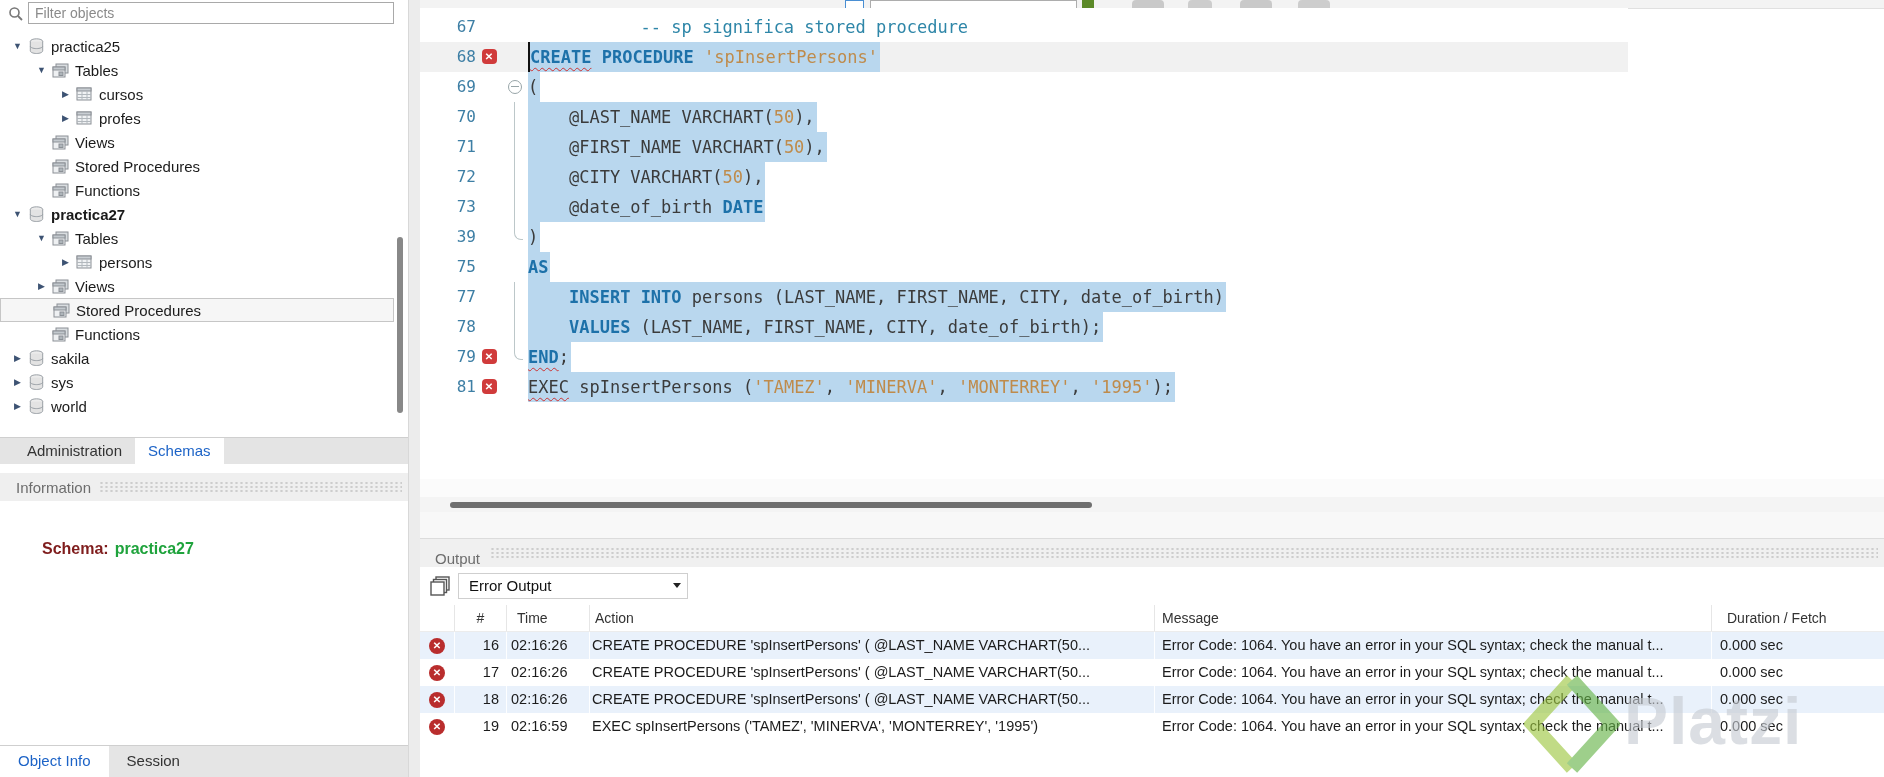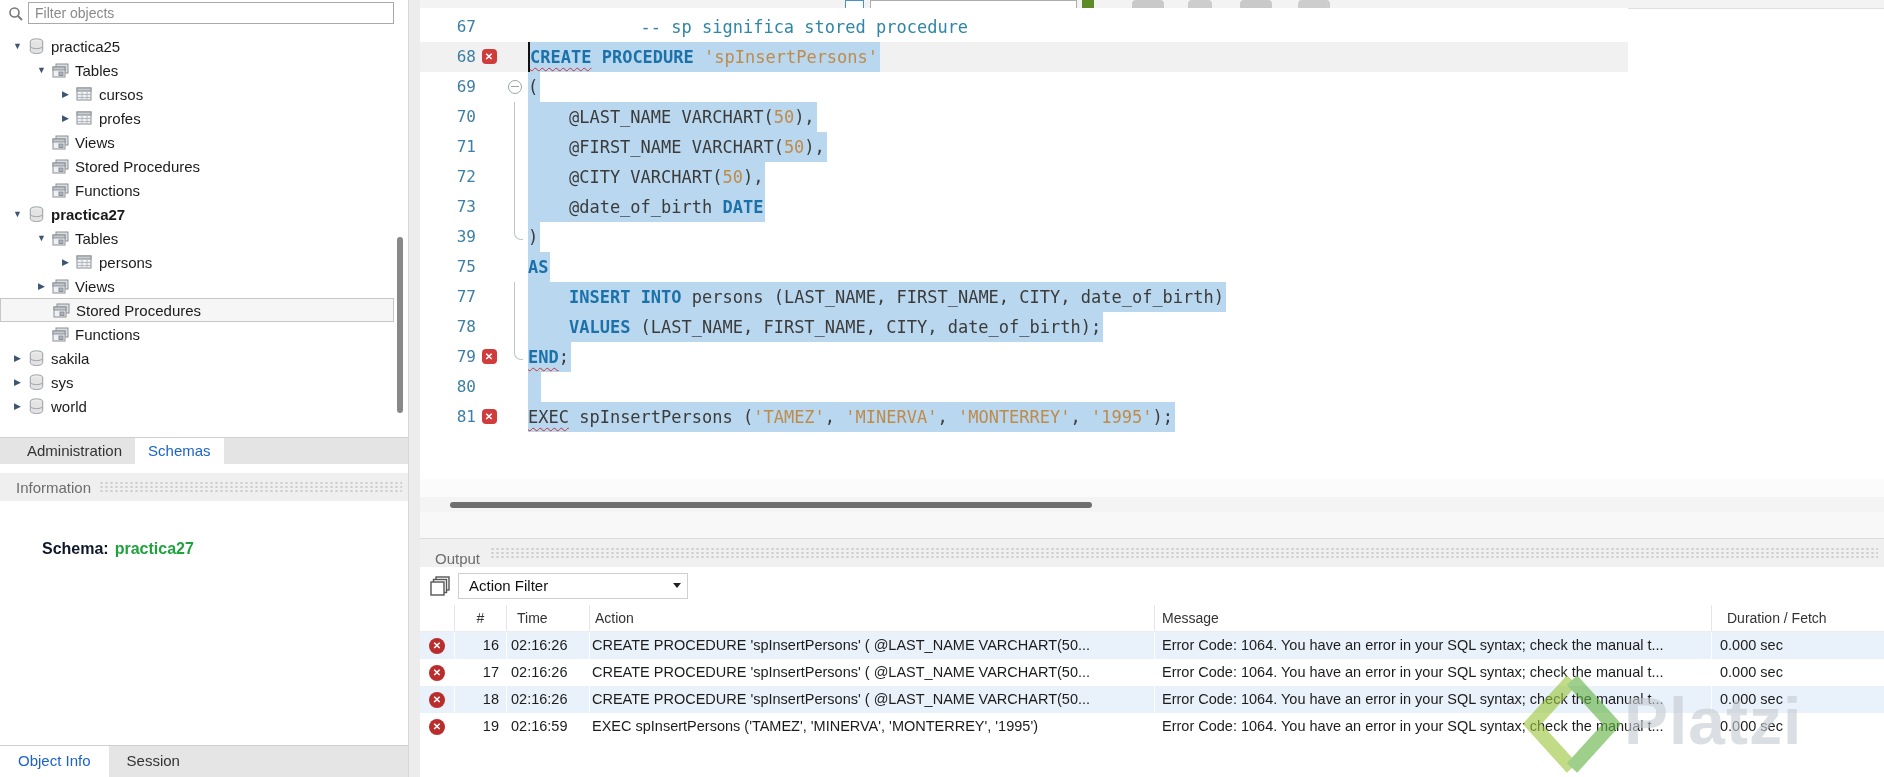--- a/index.html
+++ b/index.html
@@ -23,21 +23,21 @@
   #tree-scrollbar{position:absolute;left:397px;top:237px;width:6px;height:176px;background:#888;border-radius:3px;}
 
   #side-tabbar{position:absolute;left:0;top:437px;width:408px;height:26px;background:#e4e4e4;border-top:1px solid #cfcfcf;}
   .side-tab{display:inline-block;height:26px;line-height:26px;padding:0 13px;font-size:15px;color:#333;background:#e4e4e4;}
   .side-tab.first{margin-left:14px;}
   .side-tab.active{background:#fff;color:#1c63c7;}
   #info-bar{position:absolute;left:0;top:473px;width:408px;height:28px;background:#efefef;display:flex;align-items:center;}
   #info-bar .bar-label{font-size:15px;color:#6d6d6d;padding:0 8px 0 16px;}
   .dots{flex:1;height:12px;margin-right:6px;background-image:radial-gradient(circle,#cdcdcd 1px,transparent 1.3px);background-size:5px 4px;}
   #schema-line{position:absolute;left:42px;top:540px;font-size:16px;}
-  #schema-line .lbl{font-weight:bold;color:#0f172a;}
+  #schema-line .lbl{font-weight:bold;color:#7f1d1d;}
   #schema-line .val{font-weight:bold;color:#1fa33c;padding-left:6px;}
   #bottom-tabbar{position:absolute;left:0;top:745px;width:408px;height:32px;background:#e5e5e5;border-top:1px solid #cfcfcf;}
   .bottom-tab{display:inline-block;height:32px;line-height:30px;padding:0 18px;font-size:15px;color:#333;}
   .bottom-tab.active{background:#fff;color:#1c63c7;}
 
   
   #splitter-v{position:absolute;left:408px;top:0;width:12px;height:777px;background:#ececec;border-left:1px solid #d8d8d8;box-sizing:border-box;}
 
   
   #main{position:absolute;left:420px;top:0;width:1464px;height:777px;background:#fff;}
@@ -424,26 +424,20 @@
           </div>
           <div class="code-line">
             <span class="ln">79</span>
             <span class="gut-err">
               <span class="err-badge">✕</span>
             </span>
             <span class="gut-fold fold-endmark"></span>
             <span class="code-text"><span class="selwrap"><span class="tok kw squig">END</span><span class="tok plain">;</span></span></span>
           </div>
           <div class="code-line">
-            <span class="ln">80</span>
-            <span class="gut-err"></span>
-            <span class="gut-fold"></span>
-            <span class="code-text"><span class="selwrap empty"></span></span>
-          </div>
-          <div class="code-line">
             <span class="ln">81</span>
             <span class="gut-err">
               <span class="err-badge">✕</span>
             </span>
             <span class="gut-fold"></span>
             <span class="code-text"><span class="selwrap"><span class="tok plain squig">EXEC</span><span class="tok plain"> spInsertPersons (</span><span class="tok str">'TAMEZ'</span><span class="tok plain">, </span><span class="tok str">'MINERVA'</span><span class="tok plain">, </span><span class="tok str">'MONTERREY'</span><span class="tok plain">, </span><span class="tok str">'1995'</span><span class="tok plain">);</span></span></span>
           </div>
         </div>
     </div>
 
@@ -458,21 +452,21 @@
         <span class="bar-label">Output</span>
         <span class="dots"></span>
       </div>
       <div id="output-toolbar">
         <svg id="layers-icon" width="22" height="22" viewBox="0 0 22 22">
           <rect x="6" y="2" width="13" height="13" fill="#fff" stroke="#555" stroke-width="1.4"></rect>
           <rect x="3.5" y="4.5" width="13" height="13" fill="#fff" stroke="#555" stroke-width="1.4"></rect>
           <rect x="1" y="7" width="13" height="13" fill="#fff" stroke="#555" stroke-width="1.4"></rect>
         </svg>
         <div id="action-output-select">
-          <span>Action Filter</span>
+          <span>Error Output</span>
           <span class="dd-arrow"></span>
         </div>
       </div>
       <div id="output-table">
         <div class="ot-header">
           <div class="c-icon"></div>
           <div class="c-num h-num">#</div>
           <div class="c-time h-time">Time</div>
           <div class="c-action h-action">Action</div>
           <div class="c-msg">Message</div>

